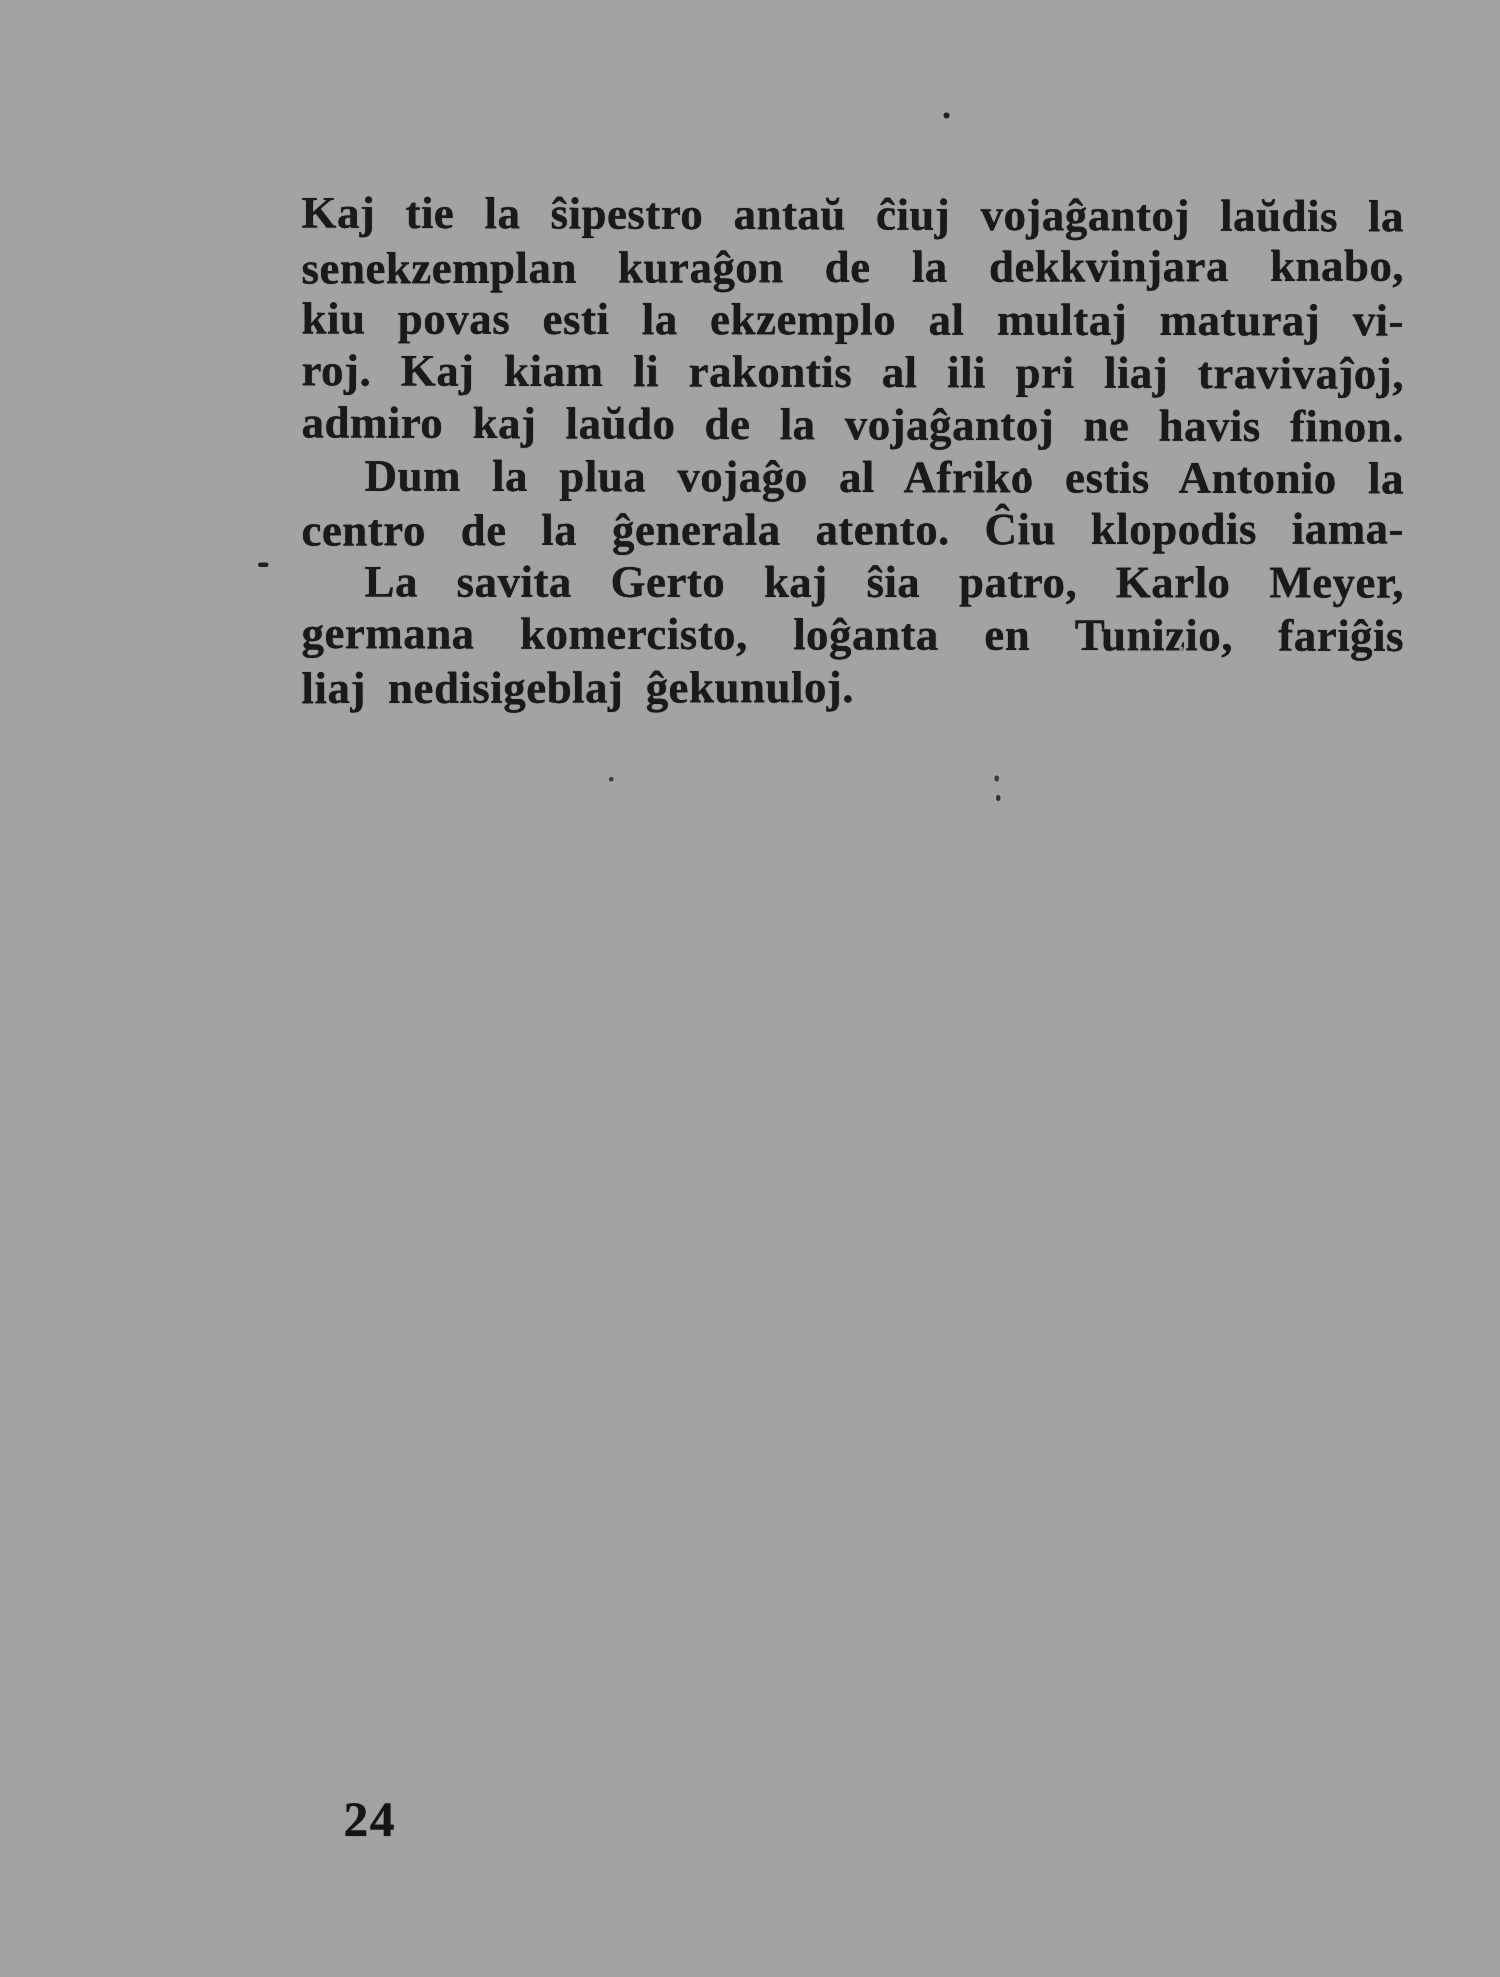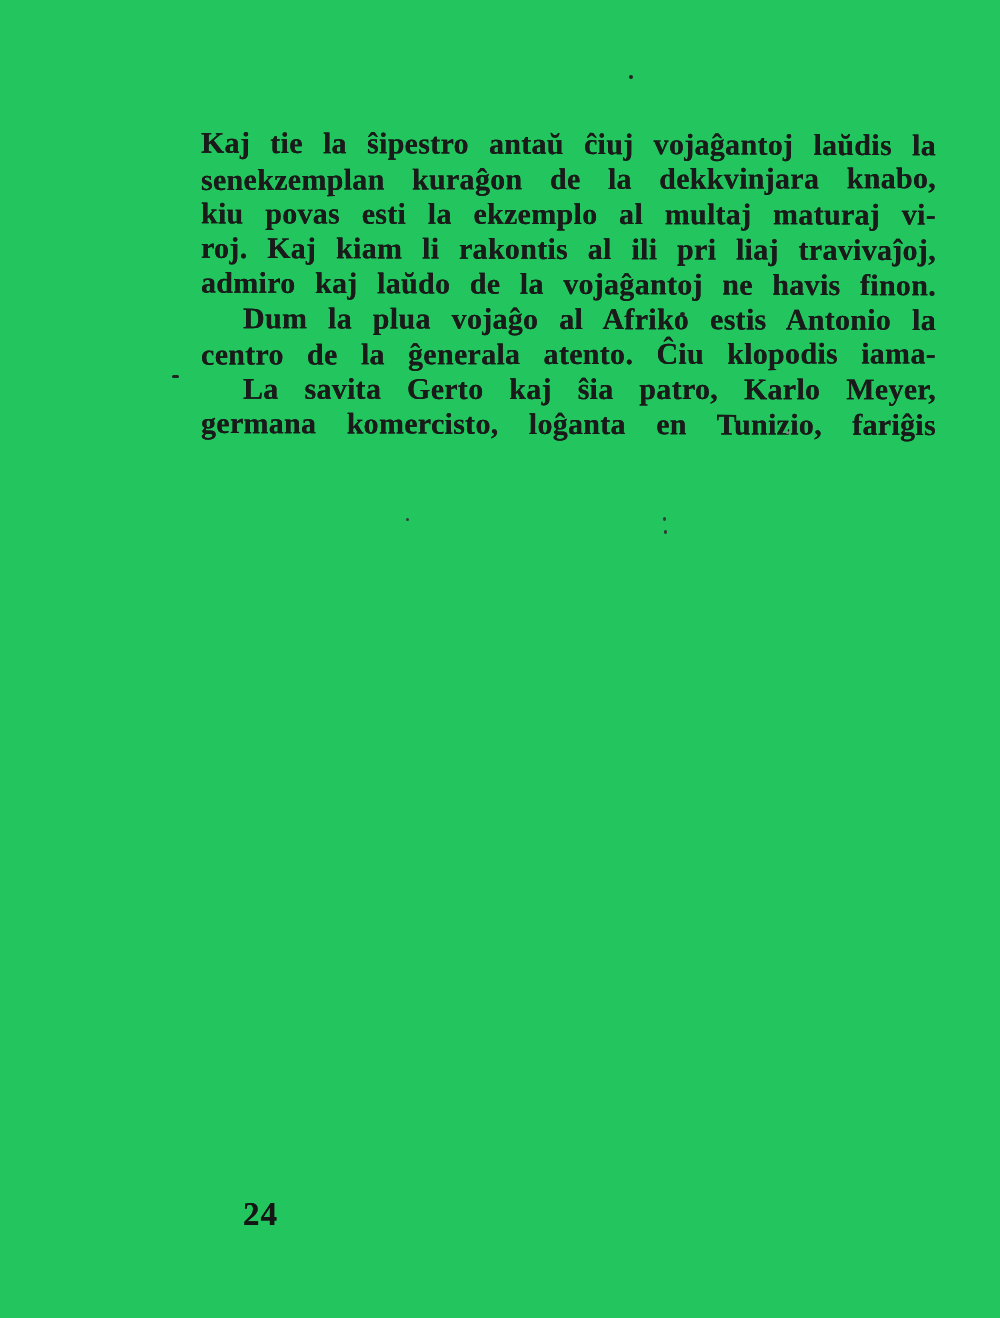--- a/index.html
+++ b/index.html
@@ -4,21 +4,21 @@
 <style>
   html, body {
     margin: 0;
     padding: 0;
     background: #ffffff;
   }
   .page {
     position: relative;
     width: 1000px;
     height: 1318px;
-    background: #22c55e;
+    background: #a3a3a3;
     overflow: hidden;
     font-family: "Liberation Serif", "DejaVu Serif", serif;
   }
   .text-block {
     position: absolute;
     left: 201px;
     top: 126px;
     width: 735px;
   }
   .line {
@@ -47,21 +47,21 @@
   .line:nth-child(4) { transform: rotate(0.18deg); }
   .line:nth-child(5) { transform: rotate(0.22deg); }
   .line:nth-child(6) { transform: rotate(0.15deg); }
   .line:nth-child(7) { transform: rotate(-0.10deg); }
   .line:nth-child(8) { transform: rotate(0.05deg); }
   .line:nth-child(9) { transform: rotate(0.15deg); }
   .line:nth-child(10) { transform: rotate(-0.12deg); }
   .line:nth-child(11) { transform: rotate(0.05deg); }
   .page-number {
     position: absolute;
-    left: 243px;
+    left: 229px;
     top: 1196px;
     font-size: 33px;
     font-weight: 700;
     color: #151515;
     letter-spacing: 1px;
     text-shadow: 0 0 0.6px rgba(10,10,10,0.85);
   }
   .speck {
     position: absolute;
     background: #222222;
@@ -83,20 +83,21 @@
   <div class="text-block">
     <div class="line justify">Kaj tie la ŝipestro antaŭ ĉiuj vojaĝantoj laŭdis la</div>
     <div class="line justify">senekzemplan kuraĝon de la dekkvinjara knabo,</div>
     <div class="line justify">kiu povas esti la ekzemplo al multaj maturaj vi-</div>
     <div class="line justify">roj. Kaj kiam li rakontis al ili pri liaj travivaĵoj,</div>
     <div class="line justify">admiro kaj laŭdo de la vojaĝantoj ne havis finon.</div>
     <div class="line justify indent">Dum la plua vojaĝo al Afriko estis Antonio la</div>
     <div class="line justify">centro de la ĝenerala atento. Ĉiu klopodis iama-</div>
     <div class="line justify indent">La savita Gerto kaj ŝia patro, Karlo Meyer,</div>
     <div class="line justify">germana komercisto, loĝanta en Tunizio, fariĝis</div>
+    <div class="line ws-sm">liaj nedisigeblaj ĝekunuloj.</div>
   </div>
 
   <div class="page-number">24</div>
 
   <div class="speck s1"></div>
   <div class="speck s2"></div>
   <div class="speck s3"></div>
   <div class="speck s4"></div>
   <div class="speck s5"></div>
   <div class="speck s6"></div>

